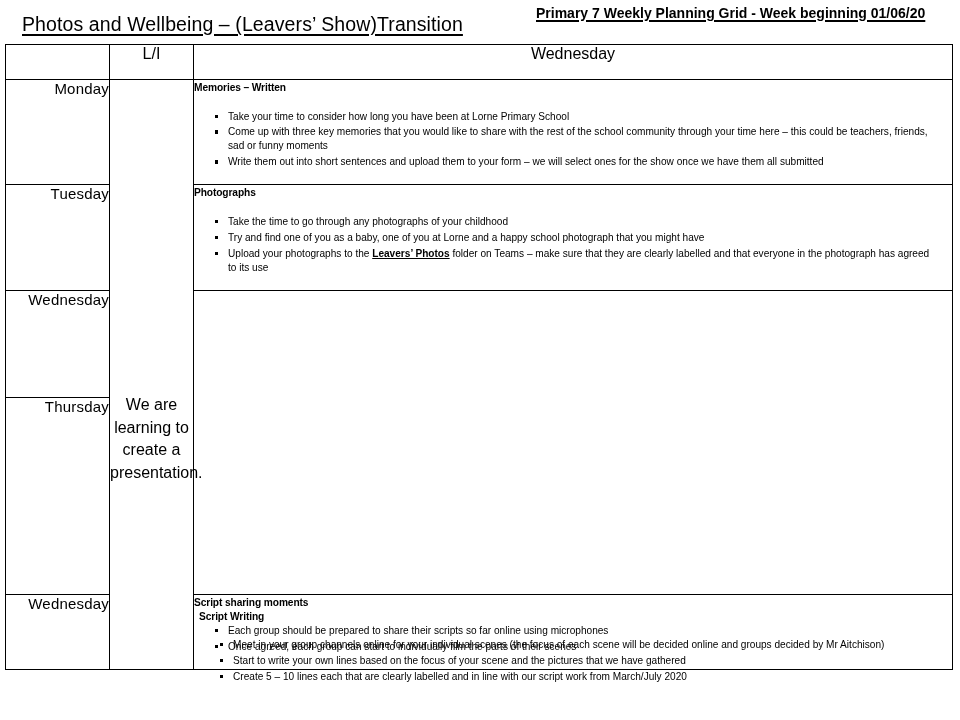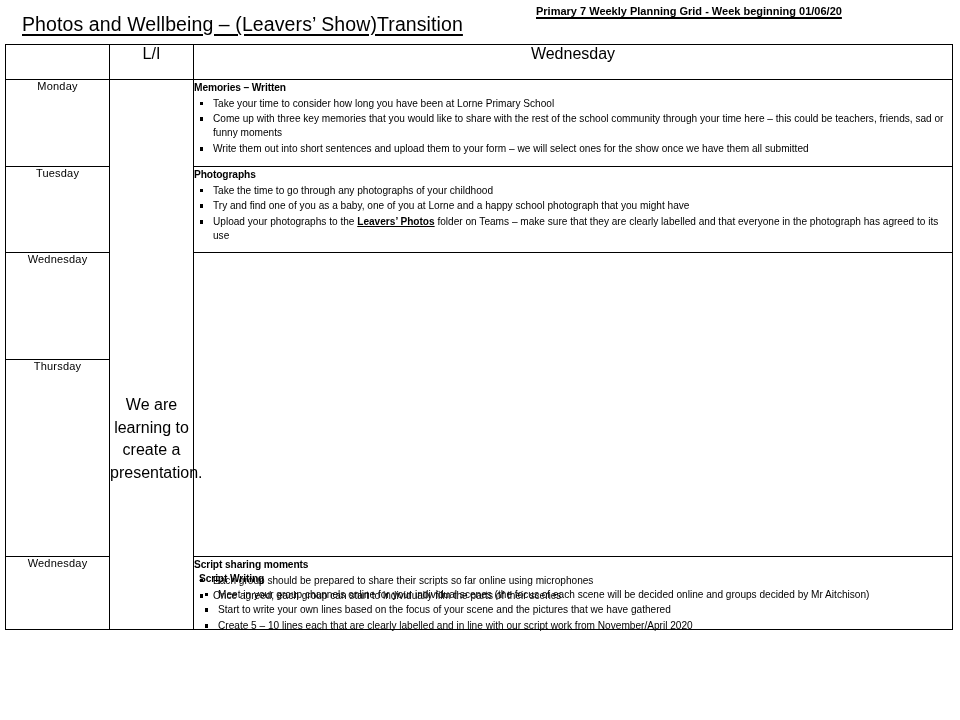--- a/index.html
+++ b/index.html
@@ -31,21 +31,21 @@
     letter-spacing: 0.1px;
     text-decoration: underline;
     text-underline-offset: 3px;
     text-decoration-thickness: 2px;
     white-space: nowrap;
   }
   .doc-subtitle {
     position: absolute;
     left: 536px;
     top: 5px;
-    font-size: 11px;
+    font-size: 14px;
     font-weight: bold;
     text-decoration: underline;
     text-underline-offset: 2px;
     text-decoration-thickness: 1.6px;
     white-space: nowrap;
   }
 
   
   table.grid {
     position: absolute;
@@ -71,23 +71,23 @@
   .hdr-cell {
     height: 34px;
     text-align: center;
     vertical-align: middle;
     font-size: 16px;
   }
   .hdr-blank { }
 
   
   .day-cell {
-    text-align: center;
+    text-align: right;
     vertical-align: middle;
-    font-size: 11px;
+    font-size: 15px;
     letter-spacing: 0.2px;
   }
   .r-mon  { height: 86px; }
   .r-tue  { height: 85px; }
   .r-wed  { height: 106px; }
   .r-thu  { height: 196px; }
   .r-fri  { height: 72px; }
 
   
   .li-cell {
@@ -114,21 +114,21 @@
   .act-cell.pushdown { padding-top: 0; }
 
   .act-title {
     font-weight: bold;
     font-size: 10.2px;
     margin: 1px 0 2px 0;
     letter-spacing: -0.1px;
   }
   ul.bullets {
     list-style: none;
-    margin: 0;
+    margin: 15px;
     padding: 0;
   }
   ul.bullets li {
     position: relative;
     padding-left: 19px;
     margin: 0 0 2px 0;
     font-size: 10.1px;
     line-height: 1.38;
   }
   ul.bullets li::before {
@@ -201,21 +201,21 @@
     </tr>
 
     <tr>
       <td class="day-cell r-wed">Wednesday</td>
       <td class="act-cell pushdown" rowspan="2">
         <div class="script-wrap">
           <div class="act-title">Script Writing</div>
           <ul class="bullets">
             <li>Meet in your group channels online for your individual scenes (the focus of each scene will be decided online and groups decided by Mr Aitchison)</li>
             <li>Start to write your own lines based on the focus of your scene and the pictures that we have gathered</li>
-            <li>Create 5 – 10 lines each that are clearly labelled and in line with our script work from November/April 2020</li>
+            <li>Create 5 – 10 lines each that are clearly labelled and in line with our script work from March/July 2020</li>
           </ul>
         </div>
       </td>
     </tr>
 
     <tr>
       <td class="day-cell r-thu">Thursday</td>
     </tr>
 
     <tr>

